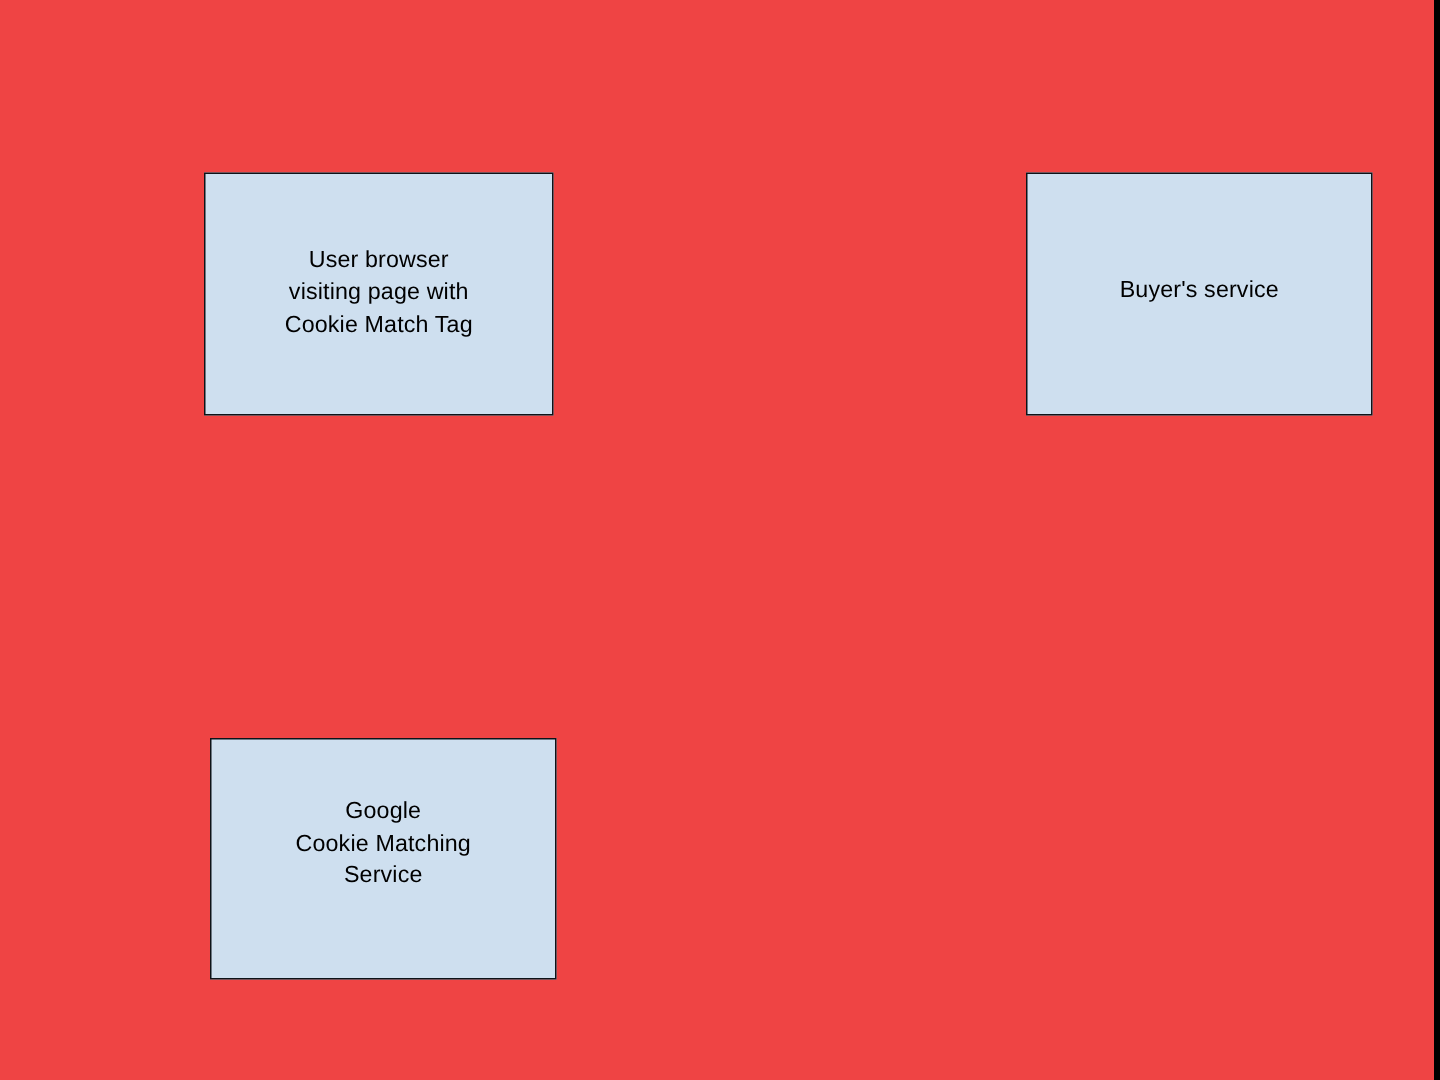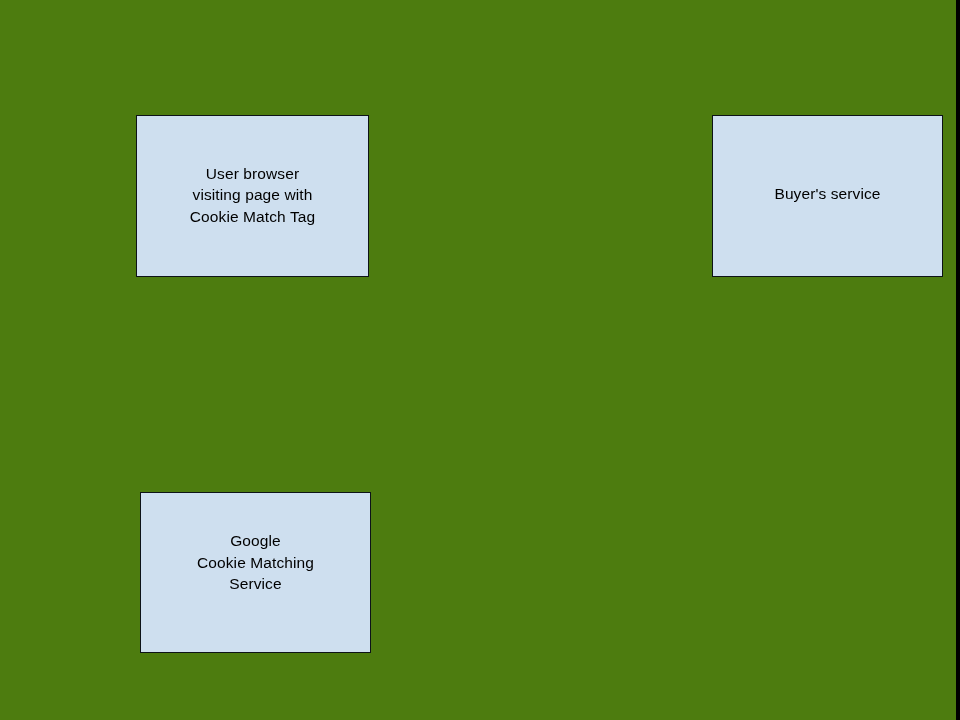--- a/index.html
+++ b/index.html
@@ -12,21 +12,21 @@
     width: 960px;
     height: 720px;
     overflow: hidden;
     font-family: "Liberation Sans", "DejaVu Sans", sans-serif;
   }
 
   #diagram-canvas {
     position: relative;
     width: 956px;
     height: 720px;
-    background: #4d7c0f;
+    background: #ef4444;
   }
 
   
   .node {
     position: absolute;
     box-sizing: border-box;
     background: #cedfef;
     border: 1px solid #0d1318;
     display: flex;
     align-items: center;
@@ -52,21 +52,21 @@
     left: 136px;
     top: 115px;
     width: 233px;
     height: 162px;
   }
   #node-user-browser .node-label {
     transform: translateY(-1px);
   }
 
   #node-buyers-service {
-    left: 712px;
+    left: 684px;
     top: 115px;
     width: 231px;
     height: 162px;
     align-items: center;
   }
   #node-buyers-service .node-label {
     transform: translateY(-2px);
   }
 
   #node-google-cookie-matching {

